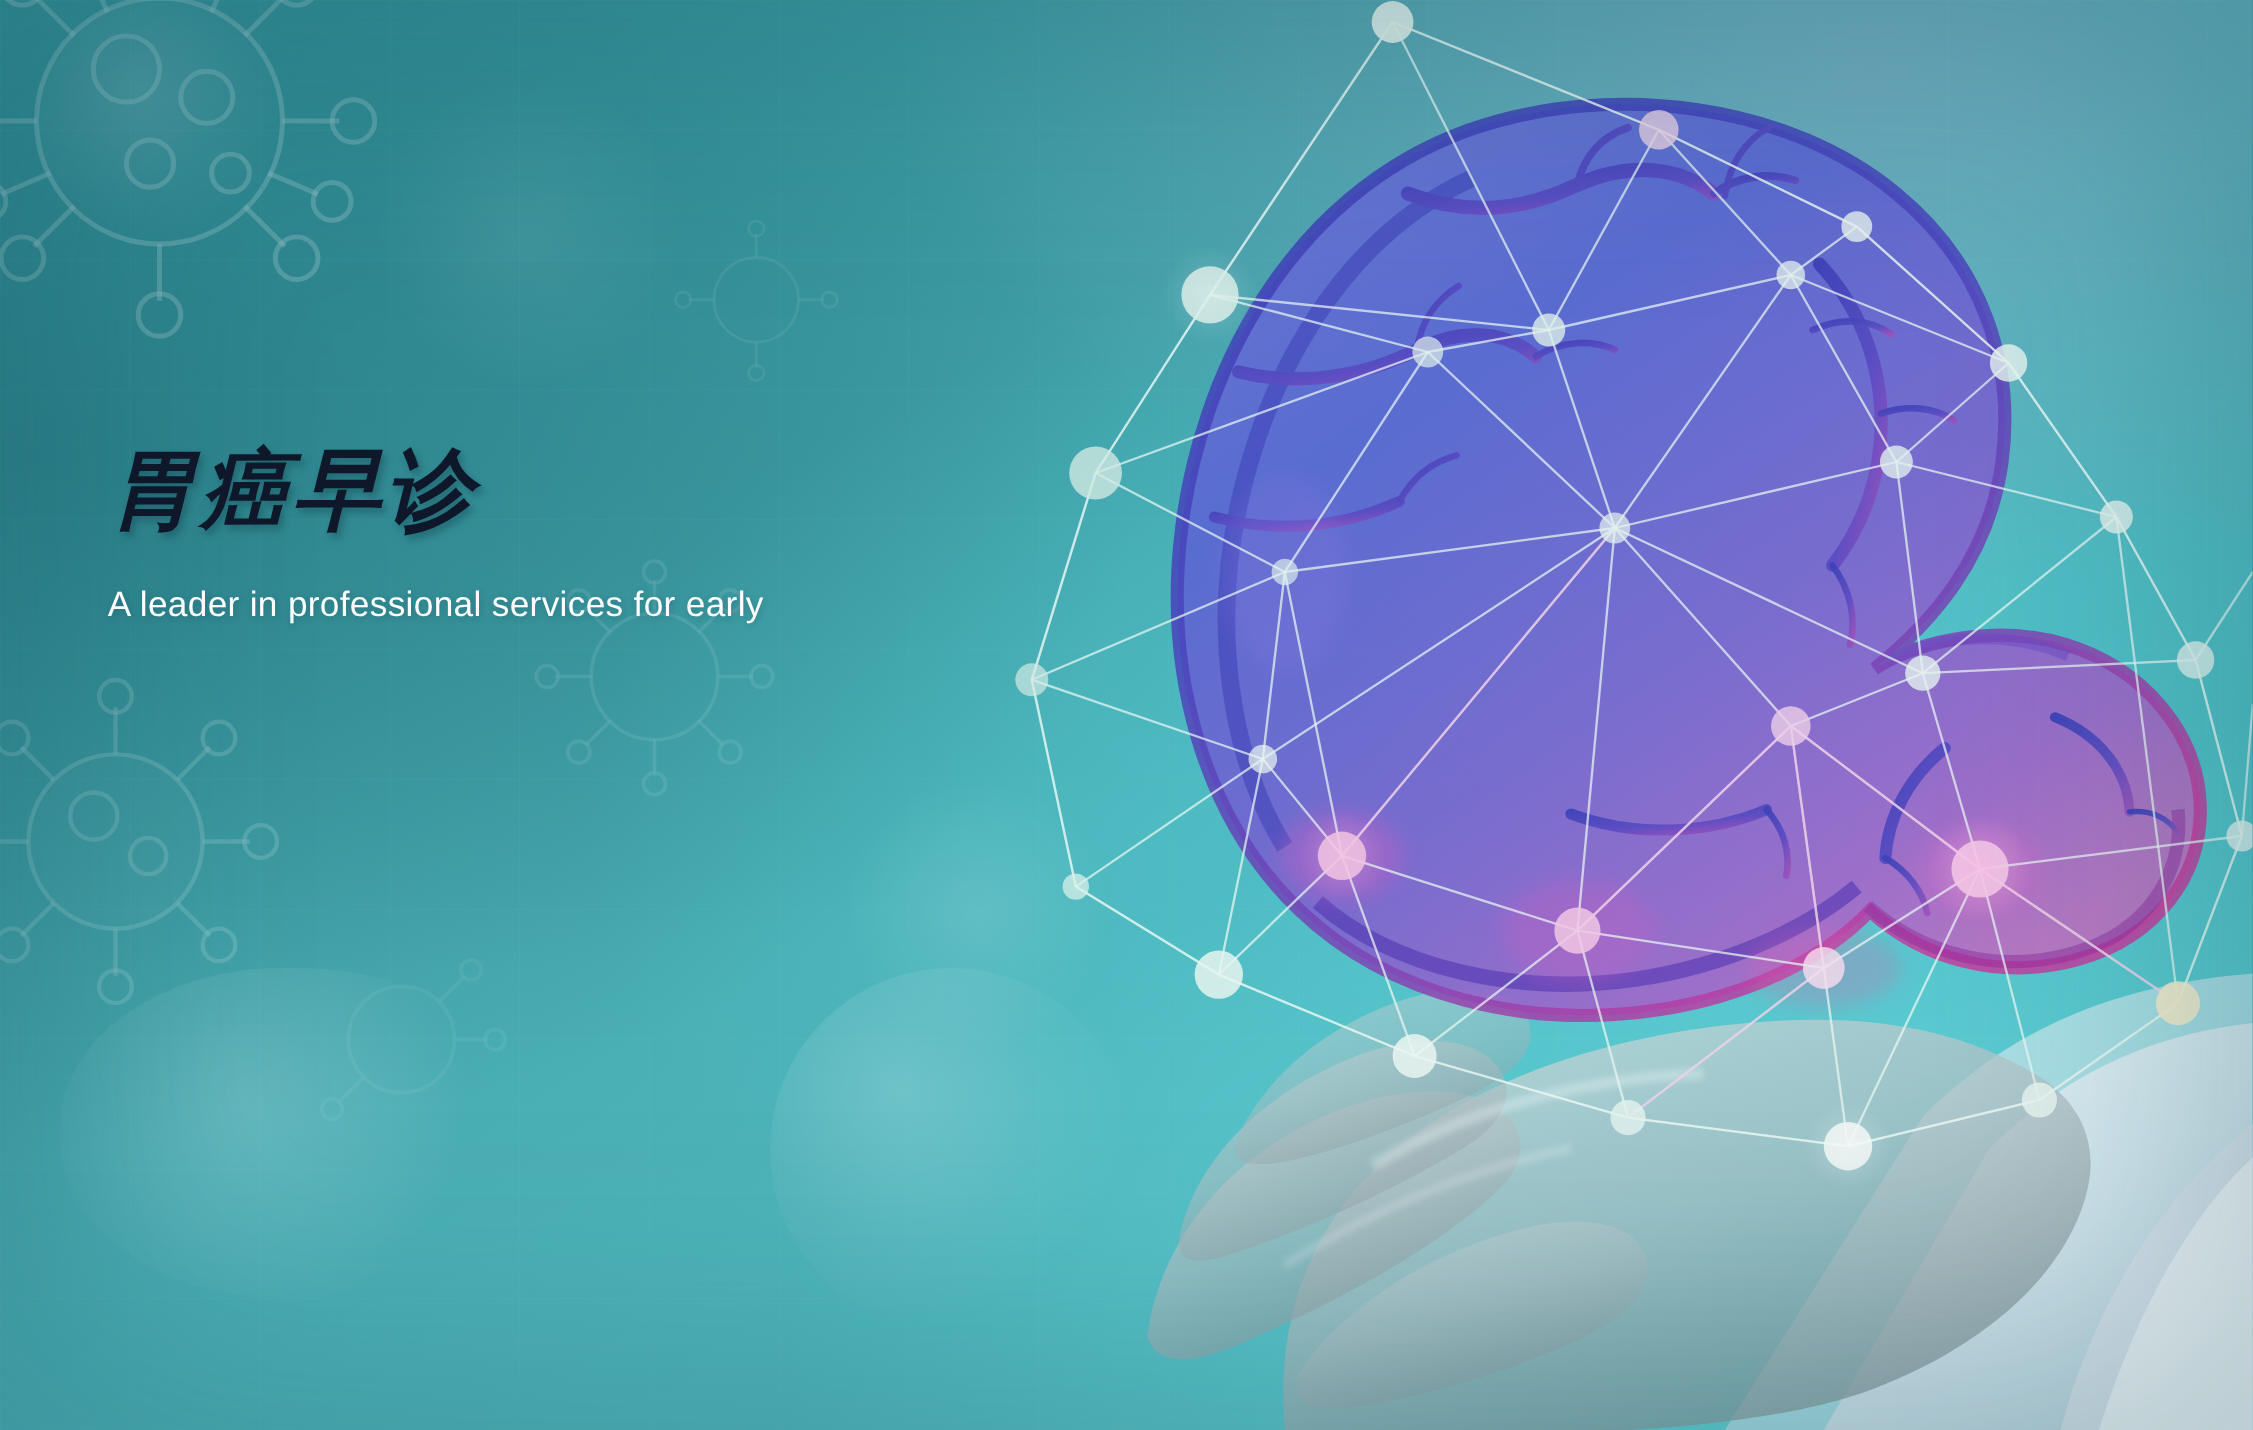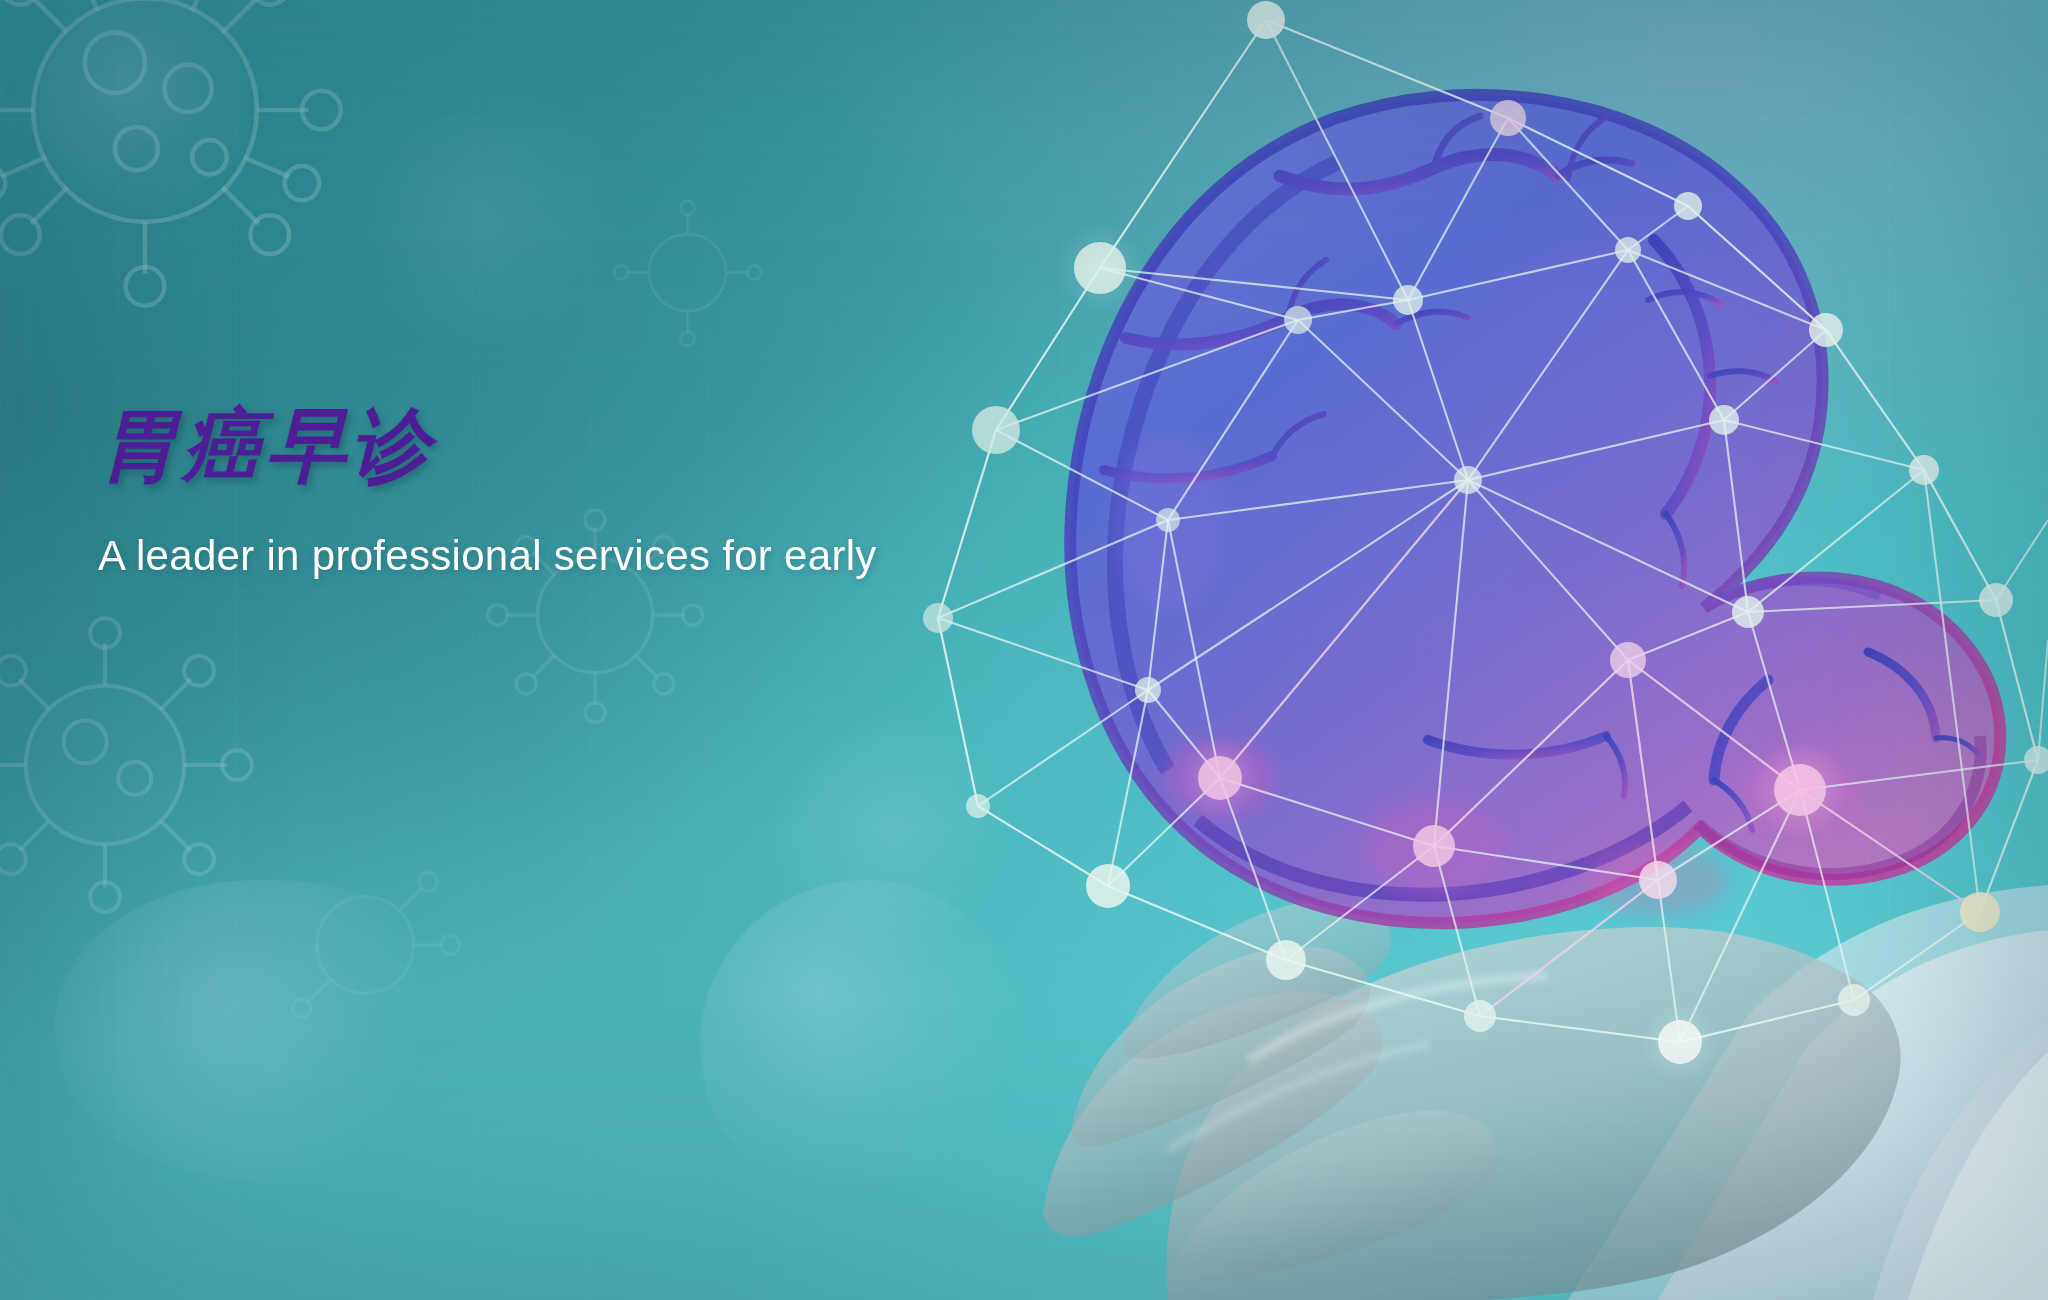--- a/index.html
+++ b/index.html
@@ -66,37 +66,37 @@
     background:radial-gradient(circle at 50% 50%, rgba(255,255,255,.07) 0%, rgba(255,255,255,0) 68%);}
 
   
   .copy{
     position:absolute;
     left:98px;
     top:398px;
     width:1000px;
   }
   .headline{
-    color:#4c1d95;
+    color:#0f172a;
     font-size:80px;
     font-weight:bold;
     font-style:italic;
     line-height:1.21;
     letter-spacing:4px;
     white-space:nowrap;
     text-shadow:3px 4px 7px rgba(17,70,80,.45);
     margin:0;
   }
   .headline .ln{display:block;}
   .headline .ln2{letter-spacing:3px;}
 
   .subhead{
     margin:34px 0 0 0;
     color:#ffffff;
-    font-size:42px;
+    font-size:32px;
     font-weight:400;
     line-height:1.27;
     letter-spacing:.3px;
     max-width:990px;
     text-shadow:1px 2px 6px rgba(17,70,80,.30);
   }
   .subhead .sl{display:block;}
 
   
   .art{

